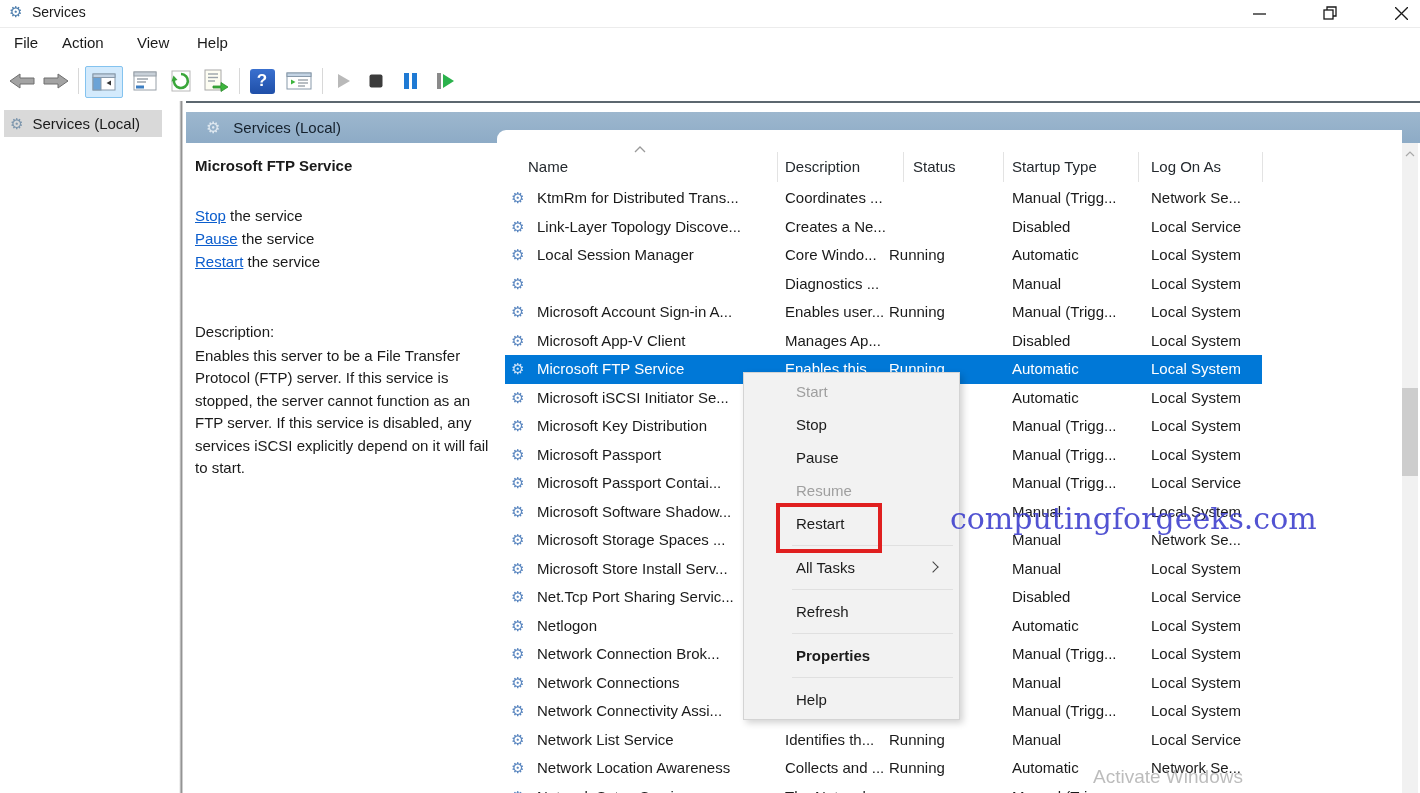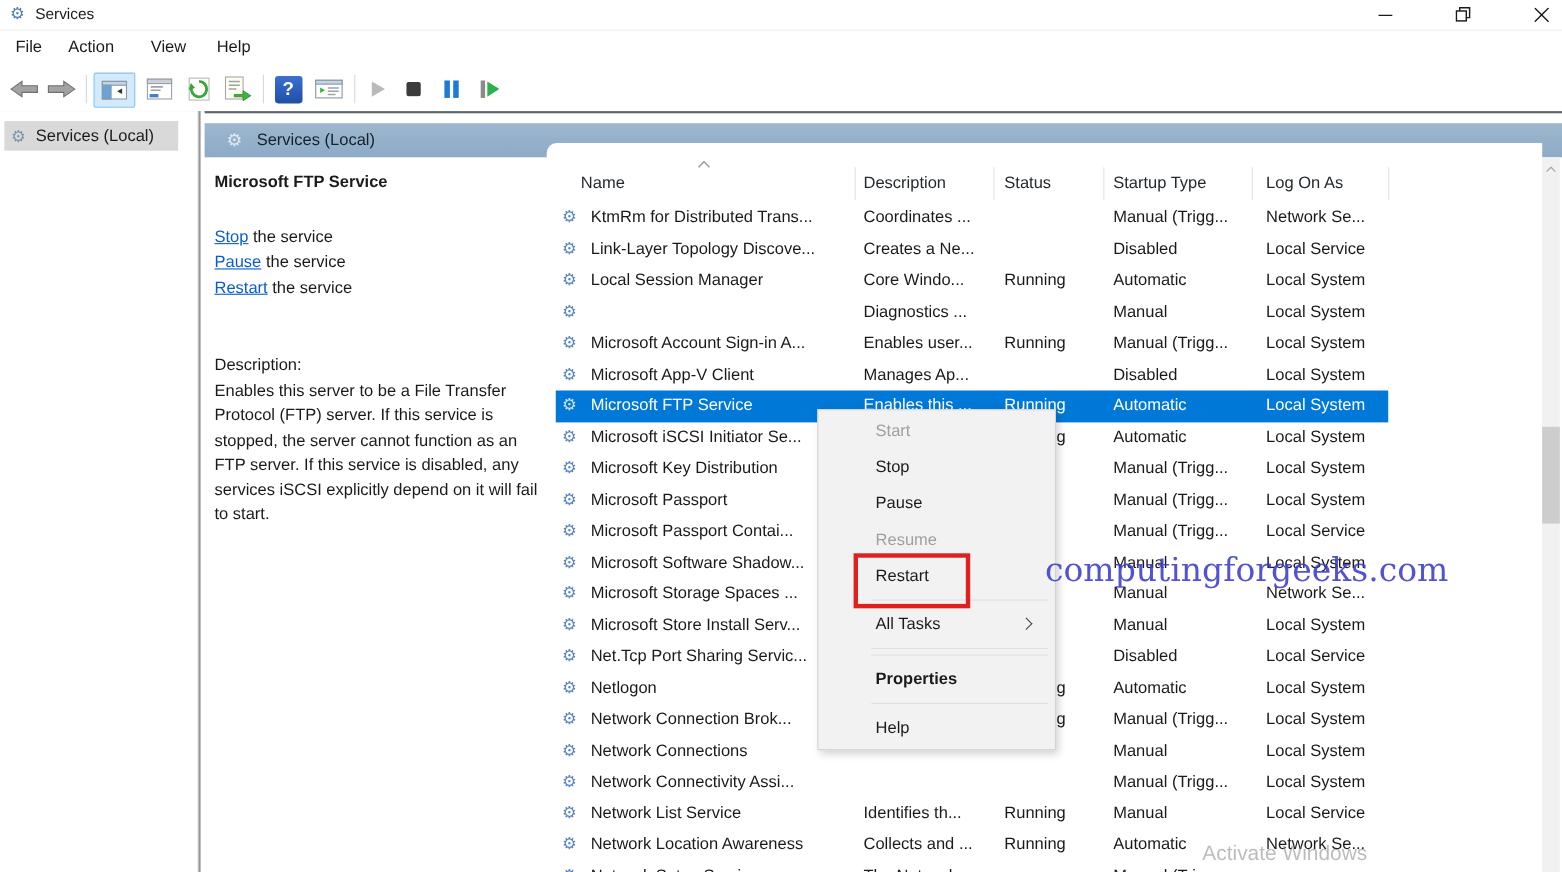--- a/index.html
+++ b/index.html
@@ -50,21 +50,21 @@
   .colsep{top:152px;width:1px;height:30px;background:#e3e3e3;}
   #sortmark{left:634px;top:146px;}
 
   
   #rows{left:505px;top:184px;width:900px;height:609px;overflow:hidden;}
   .lrow{position:absolute;left:0;width:757px;height:28.5px;line-height:28.5px;font-size:15px;white-space:nowrap;}
   .lrow .cell{position:absolute;top:0;height:100%;overflow:hidden;}
   .gear{position:absolute;left:6px;top:0;font-size:15px;color:#5b87c0;}
   .c-name{left:32px;width:240px;}
   .c-desc{left:280px;width:118px;}
-  .c-status{left:408px;width:92px;}
+  .c-status{left:384px;width:92px;}
   .c-start{left:507px;width:128px;}
   .c-logon{left:646px;width:112px;}
   .lrow.sel{background:#0078d7;color:#fff;}
   .lrow.sel .gear{color:#cfe3f8;}
 
   
   #scrollbar{left:1402px;top:143px;width:16px;height:650px;background:#f1f1f1;}
   #scrollthumb{left:1402px;top:388px;width:16px;height:88px;background:#cdcdcd;}
 
   
@@ -427,20 +427,21 @@
 
   <div class="abs" id="cmenu">
       <div class="mi dis">Start</div>
       <div class="mi">Stop</div>
       <div class="mi">Pause</div>
       <div class="mi dis">Resume</div>
       <div class="mi">Restart</div>
       <div class="msep"></div>
       <div class="mi">All Tasks<span class="subarrow"></span></div>
       <div class="msep"></div>
+      <div class="mi">Refresh</div>
       <div class="msep"></div>
       <div class="mi bold">Properties</div>
       <div class="msep"></div>
       <div class="mi">Help</div>
     </div>
 
   <div class="abs" id="redbox"></div>
   <div class="abs" id="wm-site">computingforgeeks.com</div>
   <div class="abs" id="wm-activate">Activate Windows</div>
 

